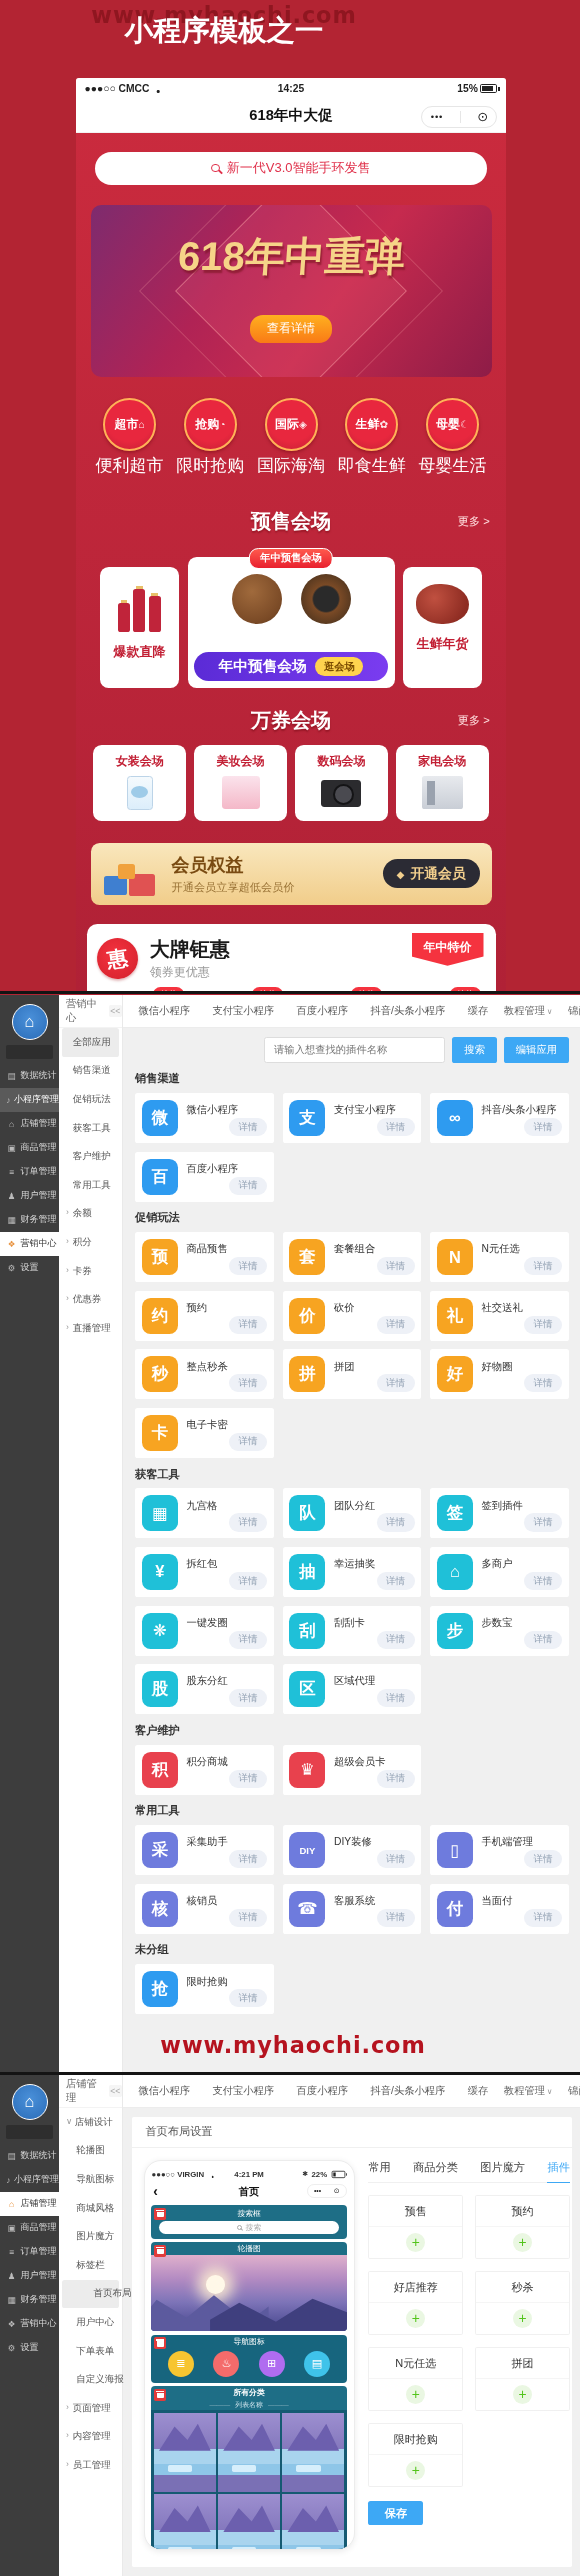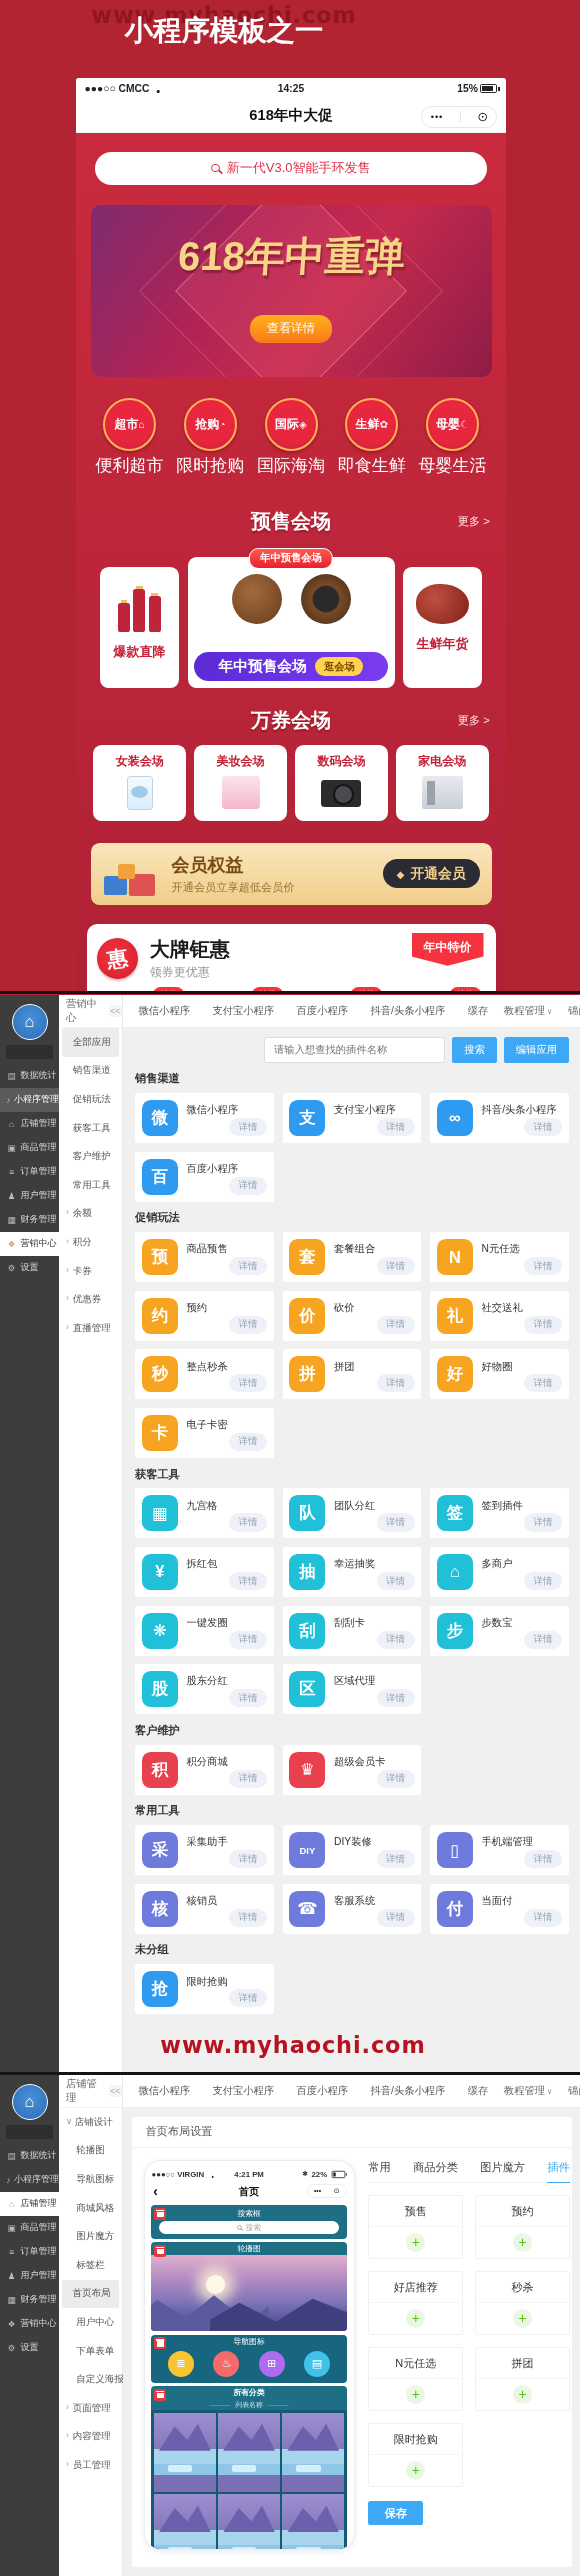--- a/index.html
+++ b/index.html
@@ -109,21 +109,21 @@
 .ditem.hl{background:#5a5a5a;color:#fff}
 .ditem.active{background:#fff;color:#333}
 .ditem.active .ic{color:#e8913c}
 .lside{width:64px;background:#fff;border-right:0.9px solid #e9e9e9;flex-shrink:0}
 .lhead{display:flex;align-items:center;gap:3.4px;height:33px;padding-left:6.9px;color:#666;font-size:10.3px;border-bottom:0.9px solid #f3f3f3}
 .lhead .col{color:#aaa;font-size:8.6px;background:#f5f5f5;border-radius:1.7px;padding:0.9px 1.7px}
 .mitem{display:flex;align-items:flex-start;gap:2.6px;font-size:9.5px;color:#555;padding:7.8px 3.4px 7.8px 6.9px;cursor:pointer;white-space:nowrap}
 .mitem .arr{color:#999;font-size:8.6px;min-width:4.3px}
 .mitem.active{background:#ececec;border-radius:2.6px;margin:0 2.6px;padding-left:4.3px}
 .mitem.child{padding-left:10.3px}
-.mitem.child.active{padding-left:4px}
+.mitem.child.active{padding-left:25px}
 .amain{flex:1;display:flex;flex-direction:column;overflow:hidden}
 .topbar{height:33px;background:#fff;border-bottom:0.9px solid #ececec;display:flex;align-items:center;gap:22.4px;padding:0 15.5px;flex-shrink:0}
 .topbar .tab{font-size:10.3px;color:#555;cursor:pointer;white-space:nowrap}
 .topbar .right{margin-left:auto;display:flex;gap:15.5px;align-items:center;color:#666;font-size:10.3px;white-space:nowrap}
 .caret{color:#999;font-size:7.8px;margin-left:1.7px}
 .content{flex:1;padding:8.6px 12px;overflow:hidden}
 .searchrow{display:flex;justify-content:flex-end;gap:6.9px;margin-bottom:3.4px}
 .searchrow input{width:181px;height:26px;border:0.9px solid #ddd;border-radius:2.6px;padding:0 8.6px;font-size:10.3px;color:#333;background:#fff}
 .btn-blue{height:26px;background:#3da8f5;color:#fff;border:none;border-radius:2.6px;font-size:10.3px;padding:0 12px;cursor:pointer}
 .gsec-h{font-size:11.2px;color:#333;margin:8.6px 0 6.9px;font-weight:bold}

